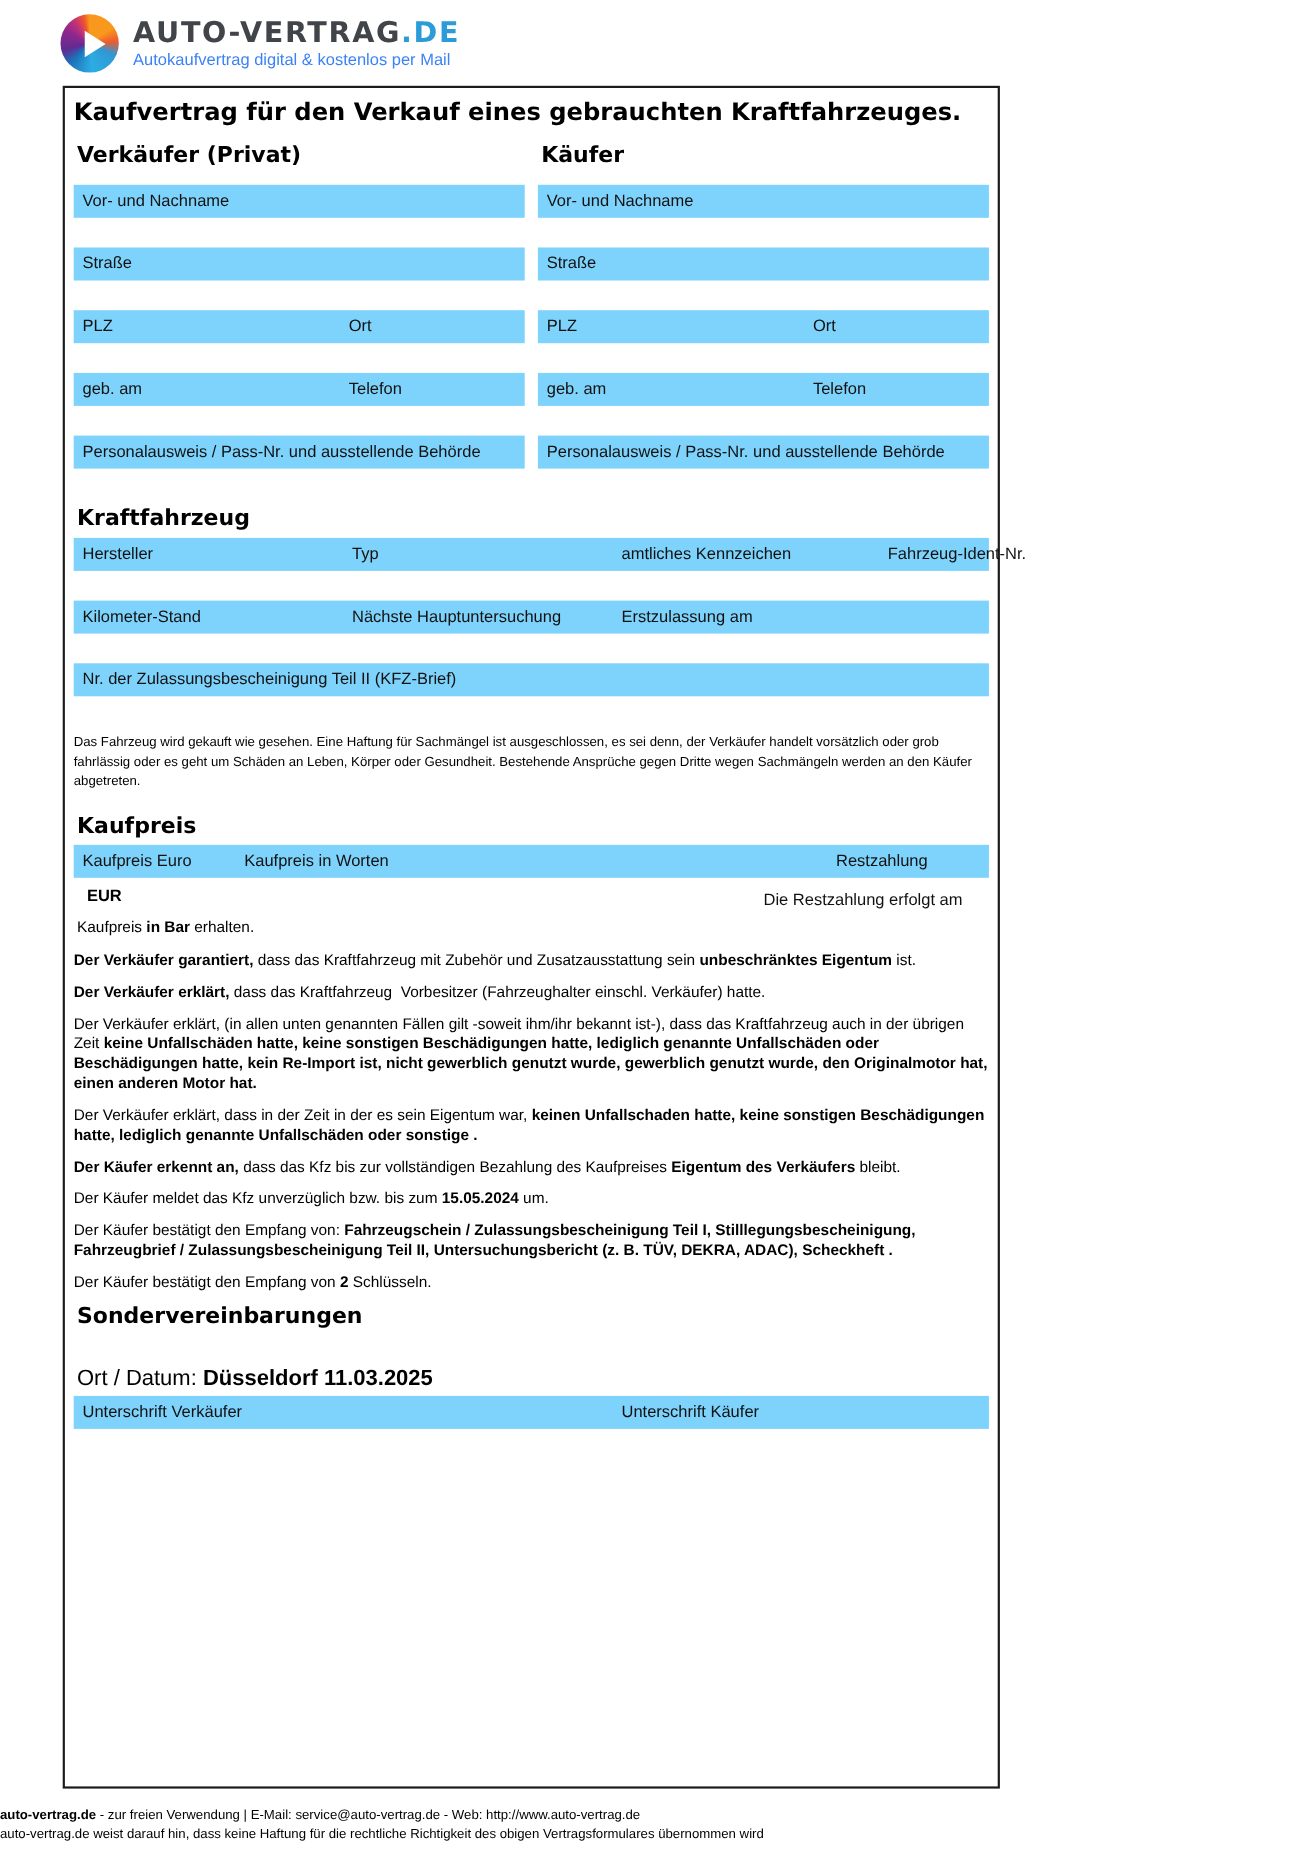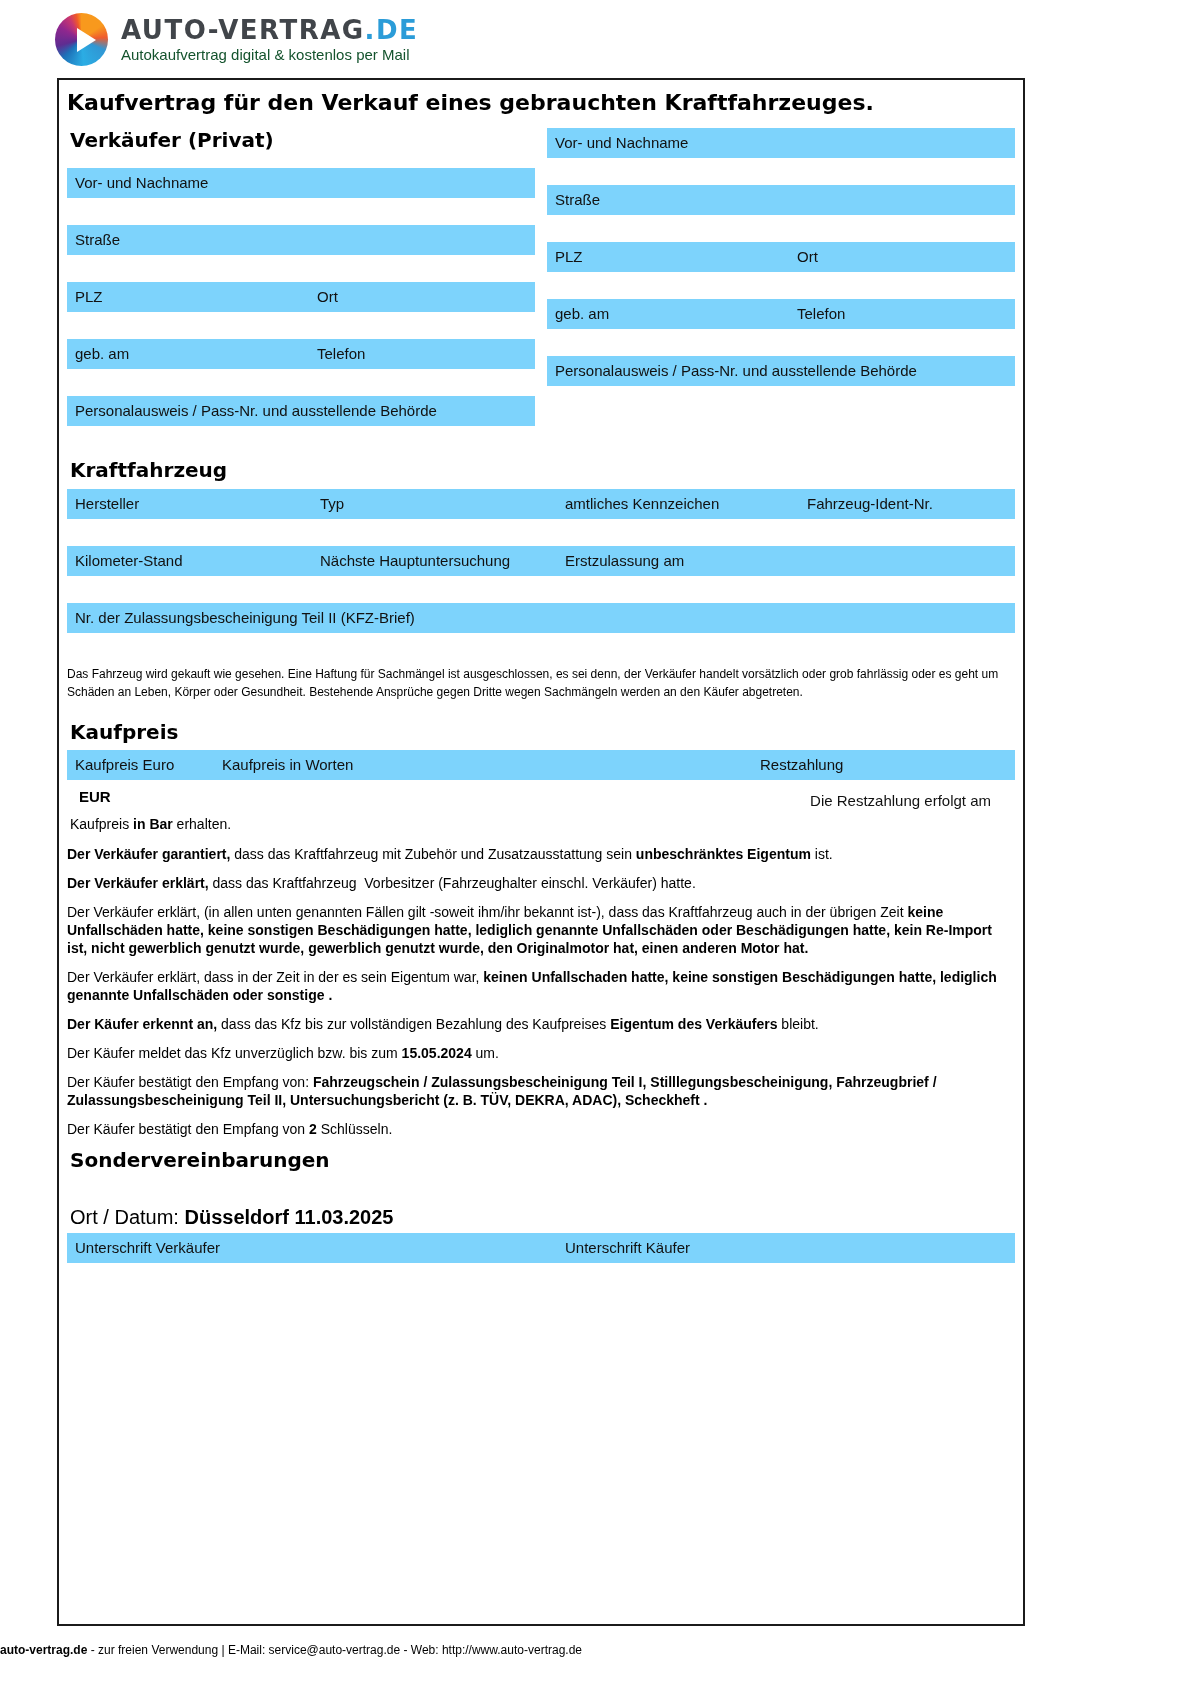--- a/index.html
+++ b/index.html
@@ -13,23 +13,23 @@
     background:conic-gradient(from 0deg,
       #f8991d 0deg,#f8991d 55deg,#ef5b2d 85deg,#3097d4 115deg,
       #2bade4 175deg,#1d71b8 225deg,#5f2c91 255deg,#90278e 300deg,
       #c93670 330deg,#f05a28 348deg,#f8991d 360deg);}
   .logo-icon .play{position:absolute;left:56%;top:50%;transform:translate(-42%,-50%);
     width:0;height:0;border-top:12px solid transparent;border-bottom:12px solid transparent;
     border-left:19px solid #fff;}
   .brand-line{font-family:"DejaVu Sans", sans-serif;font-weight:700;font-size:26px;
     letter-spacing:1.5px;color:#41454a;line-height:28px;}
   .brand-line .tld{color:#2b9cd8;margin-top:10px;}
-  .tagline{font-size:15px;color:#14532d;margin-top:2px;}
+  .tagline{font-size:15px;color:#3b82f6;margin-top:2px;}
   
-  .sheet{position:absolute;left:57px;top:78px;width:968px;height:1548px;
+  .sheet{position:absolute;left:57px;top:78px;width:852px;height:1548px;
     border:2px solid #1b1b1b;box-sizing:border-box;background:#fff;padding:8px 8px 0 8px;}
   h1{font-family:"DejaVu Sans", sans-serif;font-size:22px;line-height:26px;margin:2px 0 12px 0;}
   h2{font-family:"DejaVu Sans", sans-serif;font-size:20px;line-height:24px;margin:0 0 16px 3px;}
   h2.sect{margin:5px 0 7px 3px;}
   .cols{display:grid;grid-template-columns:1fr 1fr;column-gap:12px;}
   .bar{background:#7dd3fc;height:30px;position:relative;font-size:15px;color:#111;}
   .bar .lbl{position:absolute;top:0;line-height:30px;white-space:nowrap;}
   .frow{margin-bottom:27px;}
   .off0{left:8px;} .off-mid{left:250px;}
   .v1{left:8px;} .v2{left:253px;} .v3{left:498px;} .v4{left:740px;}
@@ -80,20 +80,21 @@
       <div class="bar frow">
         <span class="lbl off0">geb. am</span>
         <span class="lbl off-mid">Telefon</span>
       </div>
       <div class="bar frow">
         <span class="lbl off0">Personalausweis / Pass-Nr. und ausstellende Behörde</span>
       </div>
     </div>
 
     <div>
+      <h2>Käufer</h2>
       <div class="bar frow">
         <span class="lbl off0">Vor- und Nachname</span>
       </div>
       <div class="bar frow">
         <span class="lbl off0">Straße</span>
       </div>
       <div class="bar frow">
         <span class="lbl off0">PLZ</span>
         <span class="lbl off-mid">Ort</span>
       </div>
@@ -157,13 +158,14 @@
 
   <div class="bar sigbar">
     <span class="lbl p1">Unterschrift Verkäufer</span>
     <span class="lbl v3">Unterschrift Käufer</span>
   </div>
 
 </div>
 
 <div class="footer">
   <div><b>auto-vertrag.de</b><span> - zur freien Verwendung | E-Mail: service@auto-vertrag.de - Web: http://www.auto-vertrag.de</span></div>
+  <div>auto-vertrag.de weist darauf hin, dass keine Haftung für die rechtliche Richtigkeit des obigen Vertragsformulares übernommen wird</div>
 </div>
 
 </body></html>

